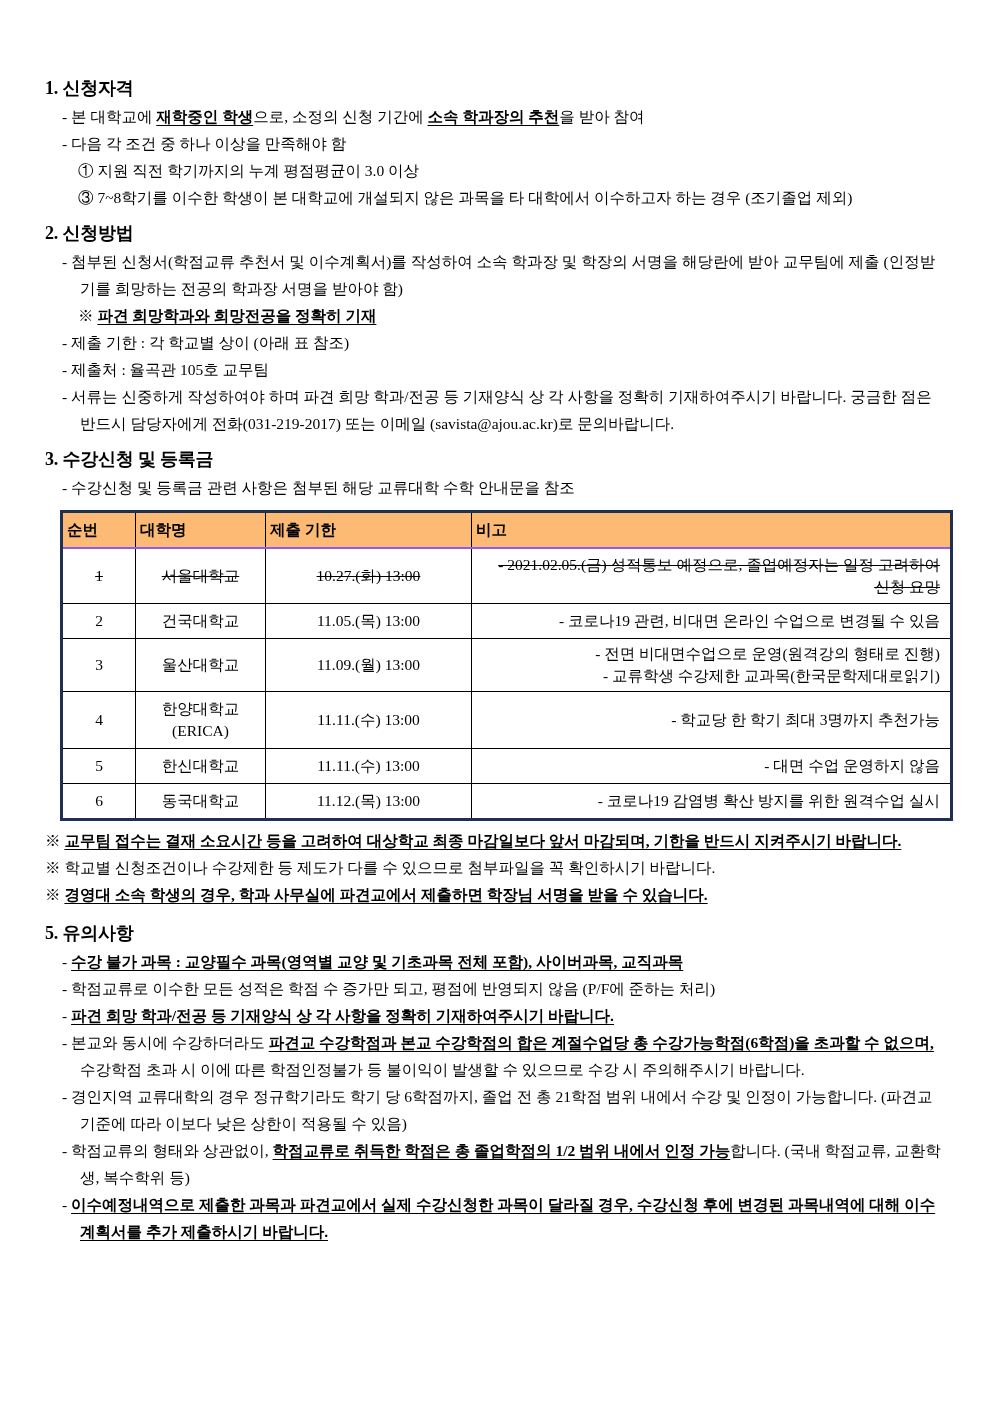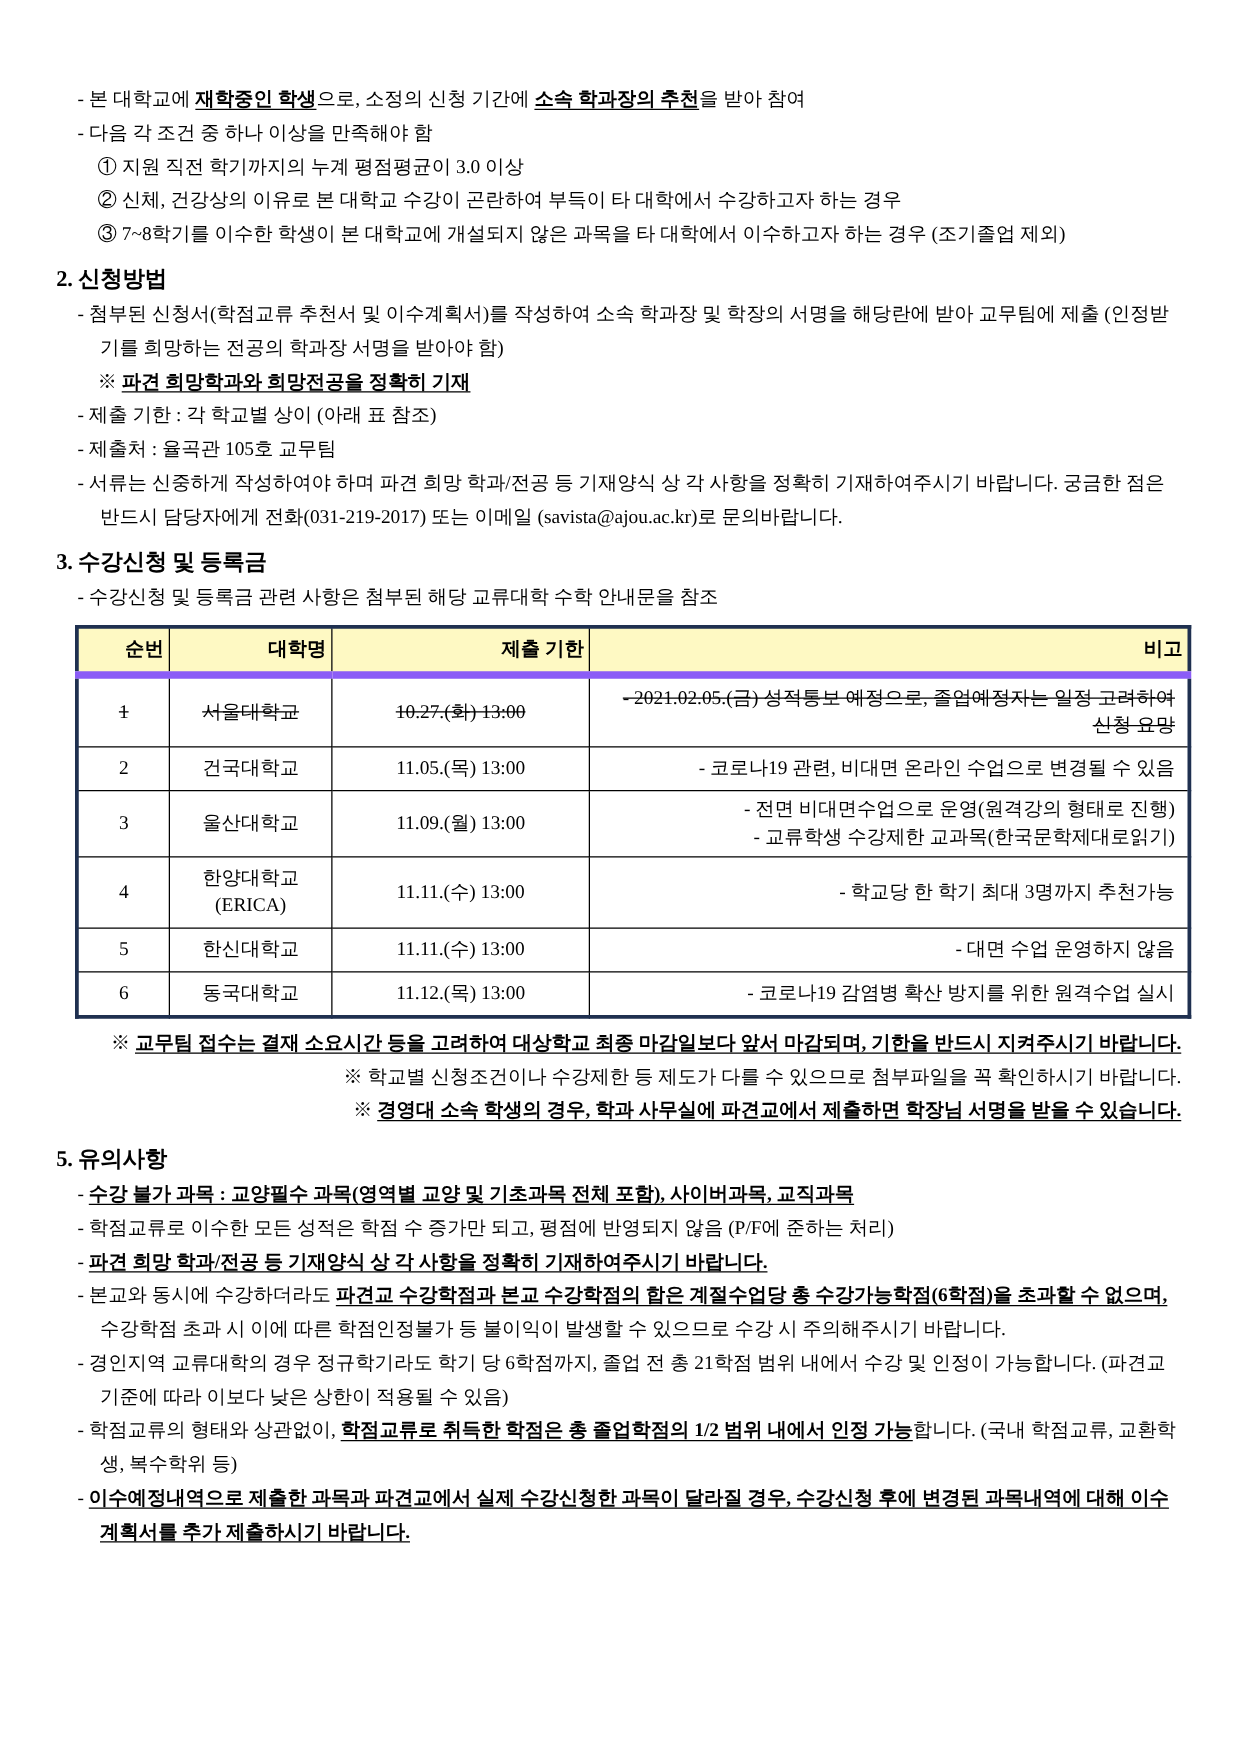--- a/index.html
+++ b/index.html
@@ -11,54 +11,54 @@
   }
   .page{padding:66px 45px 0 45px;width:900px;}
   .heading{
     font-size:18px;font-weight:700;line-height:30px;margin-top:7px;
     letter-spacing:-0.2px;
   }
   .sec{margin:0;}
   .dash-line{padding-left:35px;text-indent:-18px;}
   .num-line{padding-left:52px;text-indent:-19px;}
   .subnote-line{padding-left:52px;text-indent:-19px;}
-  .note-line{padding-left:23px;text-indent:-23px;text-align:right;}
+  .note-line{padding-left:23px;text-indent:-23px;}
   .bu{font-weight:700;text-decoration:underline;text-underline-offset:3px;}
   .strike{text-decoration:line-through;}
   
   table.notice{
     border-collapse:collapse;table-layout:fixed;
     width:890px;margin:9px 0 6px 15px;
     border:3px solid #1f3050;
     font-size:15.5px;line-height:22px;
   }
   table.notice th,table.notice td{
     border:1px solid #000000;vertical-align:middle;
   }
   table.notice th{
-    background:#fef9c3;font-weight:700;text-align:right;
-    padding:6px 4px;border-bottom:6px solid #8b5cf6;
+    background:#fdba74;font-weight:700;text-align:left;
+    padding:6px 4px;border-bottom:2px solid #8b5cf6;
   }
   td.c{text-align:center;padding:6px 4px;}
   td.remarks{text-align:right;padding:4px 10px;}
   .remark-line{padding-left:14px;text-indent:-14px;}
   tr.r1 td{padding-top:5px;padding-bottom:5px;}
   .notes{margin:6px 0 2px 0;}
   .s5-gap{margin-top:10px;}
 </style>
 </head>
 <body>
 
 <div class="page">
 
   <div class="sec">
+    <div class="heading">1. 신청자격</div>
     <div class="dash-line"><span>- 본 대학교에 </span><span class="bu">재학중인 학생</span><span>으로, 소정의 신청 기간에 </span><span class="bu">소속 학과장의 추천</span><span>을 받아 참여</span></div>
     <div class="dash-line">- 다음 각 조건 중 하나 이상을 만족해야 함</div>
     <div class="num-line">① 지원 직전 학기까지의 누계 평점평균이 3.0 이상</div>
-    <div class="num-line">② 신체, 건강상의 이유로 본 대학교 수강이 곤란하여 부득이 타 대학에서 수강하고자 하는 경우</div>
     <div class="num-line">③ 7~8학기를 이수한 학생이 본 대학교에 개설되지 않은 과목을 타 대학에서 이수하고자 하는 경우 (조기졸업 제외)</div>
   </div>
 
   <div class="sec">
     <div class="heading">2. 신청방법</div>
     <div class="dash-line">- 첨부된 신청서(학점교류 추천서 및 이수계획서)를 작성하여 소속 학과장 및 학장의 서명을 해당란에 받아 교무팀에 제출 (인정받기를 희망하는 전공의 학과장 서명을 받아야 함)</div>
     <div class="subnote-line"><span>※ </span><span class="bu">파견 희망학과와 희망전공을 정확히 기재</span></div>
     <div class="dash-line">- 제출 기한 : 각 학교별 상이 (아래 표 참조)</div>
     <div class="dash-line">- 제출처 : 율곡관 105호 교무팀</div>
     <div class="dash-line">- 서류는 신중하게 작성하여야 하며 파견 희망 학과/전공 등 기재양식 상 각 사항을 정확히 기재하여주시기 바랍니다. 궁금한 점은 반드시 담당자에게 전화(031-219-2017) 또는 이메일 (savista@ajou.ac.kr)로 문의바랍니다.</div>

